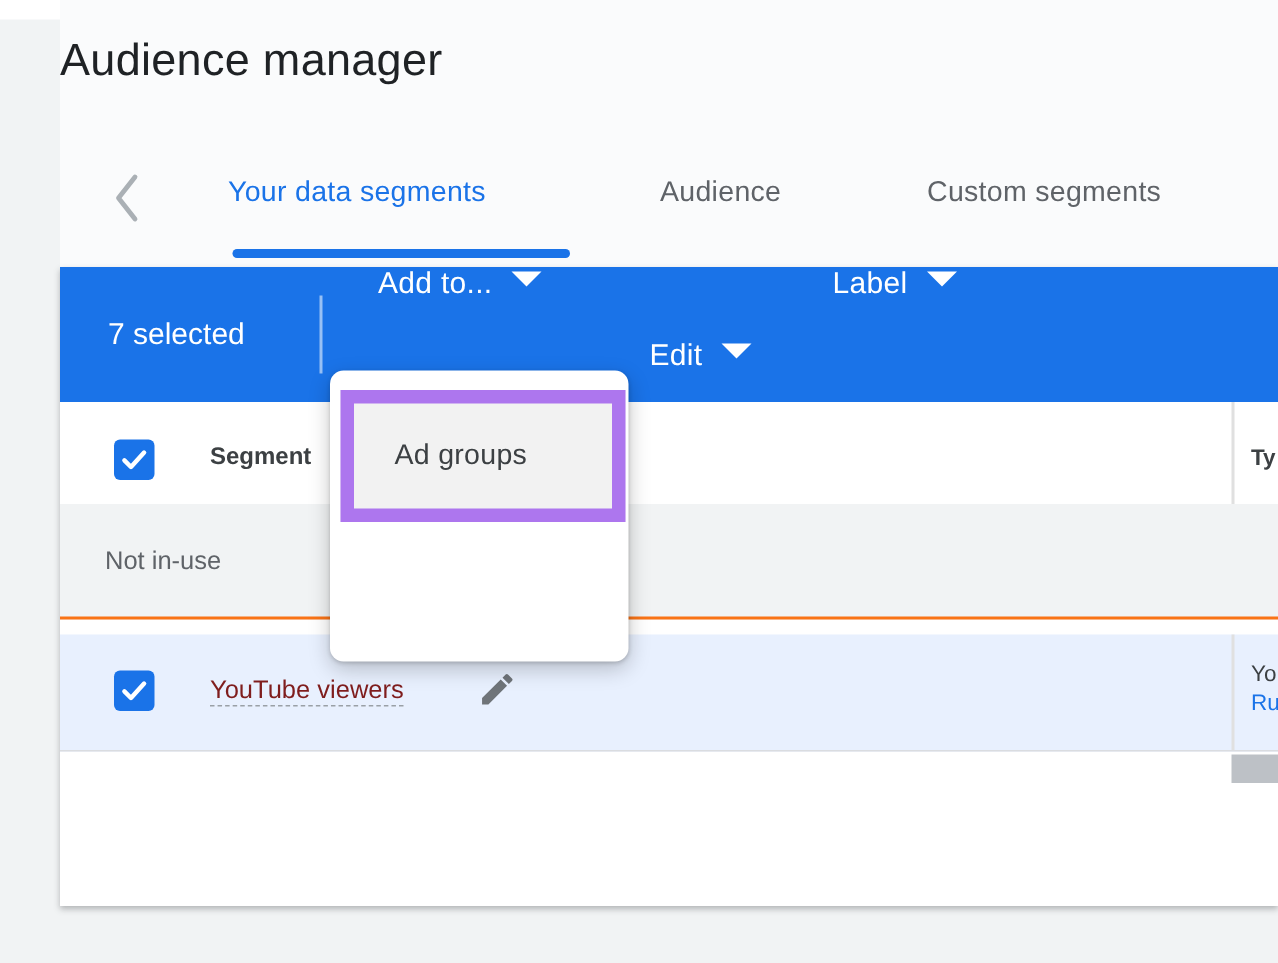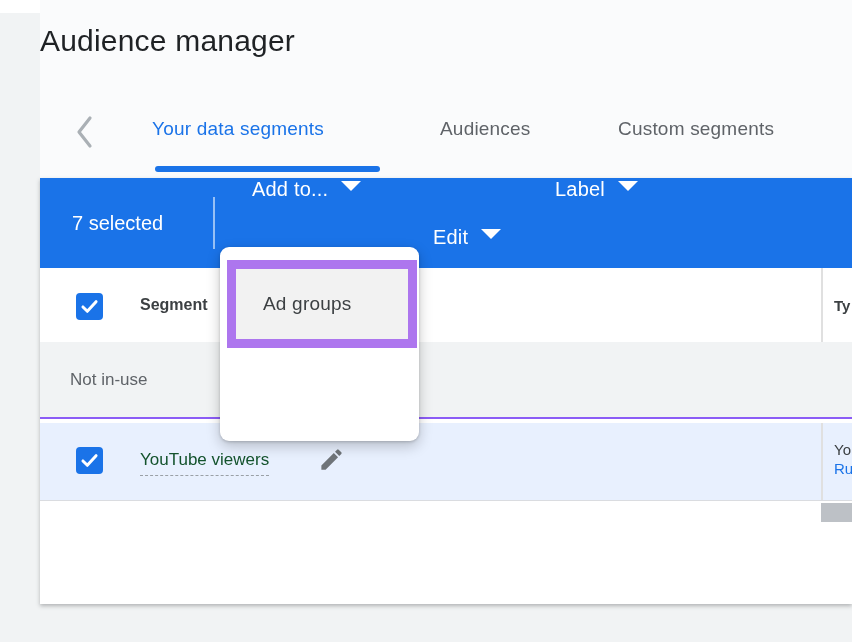--- a/index.html
+++ b/index.html
@@ -60,22 +60,22 @@
     border-top:10px solid #ffffff; margin-top:3px;
   }
 
   
   .header-row {
     position:absolute; left:0; top:90px; width:812px; height:76px; background:#fff;
     border-bottom:2px solid #dadce0;
     text-align:right;
   }
   .section-row {
-    position:absolute; left:0; top:164px; width:812px; height:77px; background:#f1f3f4;
-    border-bottom:2px solid #8b5cf6;
+    position:absolute; left:0; top:158px; width:812px; height:77px; background:#f1f3f4;
+    border-bottom:2px solid #f97316;
   }
   .data-row {
     position:absolute; left:0; top:245px; width:812px; height:78px; background:#e8f0fe;
     border-bottom:1px solid #dadce0;
   }
   .checkbox {
     position:absolute; left:36px; width:27px; height:27px; background:#1a73e8;
     border-radius:4px; cursor:pointer; display:flex; align-items:center; justify-content:center;
   }
   .header-row .checkbox { top:25px; }
@@ -91,22 +91,22 @@
   .col-type-header {
     position:absolute; left:11px; top:0; height:74px; display:flex; align-items:center;
     font-size:15px; font-weight:700; color:#3c4043; white-space:nowrap; cursor:pointer;
   }
   .section-label {
     position:absolute; left:30px; top:0; height:75px; display:flex; align-items:center;
     font-size:17px; color:#5f6368;
   }
   .segment-link {
     position:absolute; left:100px; top:27px;
-    font-size:17px; color:#14532d; text-decoration:none;
-    border-bottom:1.5px dashed #9aa0a6; padding-bottom:5px; cursor:pointer; white-space:nowrap;
+    font-size:17px; color:#7f1d1d; text-decoration:none;
+    border-bottom:1.5px dashed #9aa0a6; cursor:pointer; white-space:nowrap;
   }
   .edit-pencil { position:absolute; left:278px; top:23px; width:27px; height:27px; cursor:pointer; }
   .type-cell {
     position:absolute; left:11px; top:17px; font-size:15px; line-height:19px; white-space:nowrap;
   }
   .type-line1 { color:#3c4043; display:block; }
   .type-line2 { color:#1a73e8; display:block; }
   .scroll-thumb {
     position:absolute; left:781px; top:325px; width:31px; height:19px; background:#bdc1c6;
     cursor:pointer;
@@ -142,21 +142,21 @@
 <div class="header-region">
   <h1 class="page-title">Audience manager</h1>
 
   <div class="tab-back">
     <svg width="26" height="40" viewBox="0 0 26 40">
       <polyline points="18,6 7,20 18,34" fill="none" stroke="#aab0b5" stroke-width="3.2" stroke-linecap="round" stroke-linejoin="round"></polyline>
     </svg>
   </div>
 
   <div class="tab tab-1 active">Your data segments</div>
-  <div class="tab tab-2">Audiences</div>
+  <div class="tab tab-2">Audience</div>
   <div class="tab tab-3">Custom segments</div>
   <div class="tab-underline"></div>
 </div>
 
 <div class="card">
 
   <div class="action-bar">
     <div class="selected-count">7 selected</div>
     <div class="bar-divider"></div>
 

